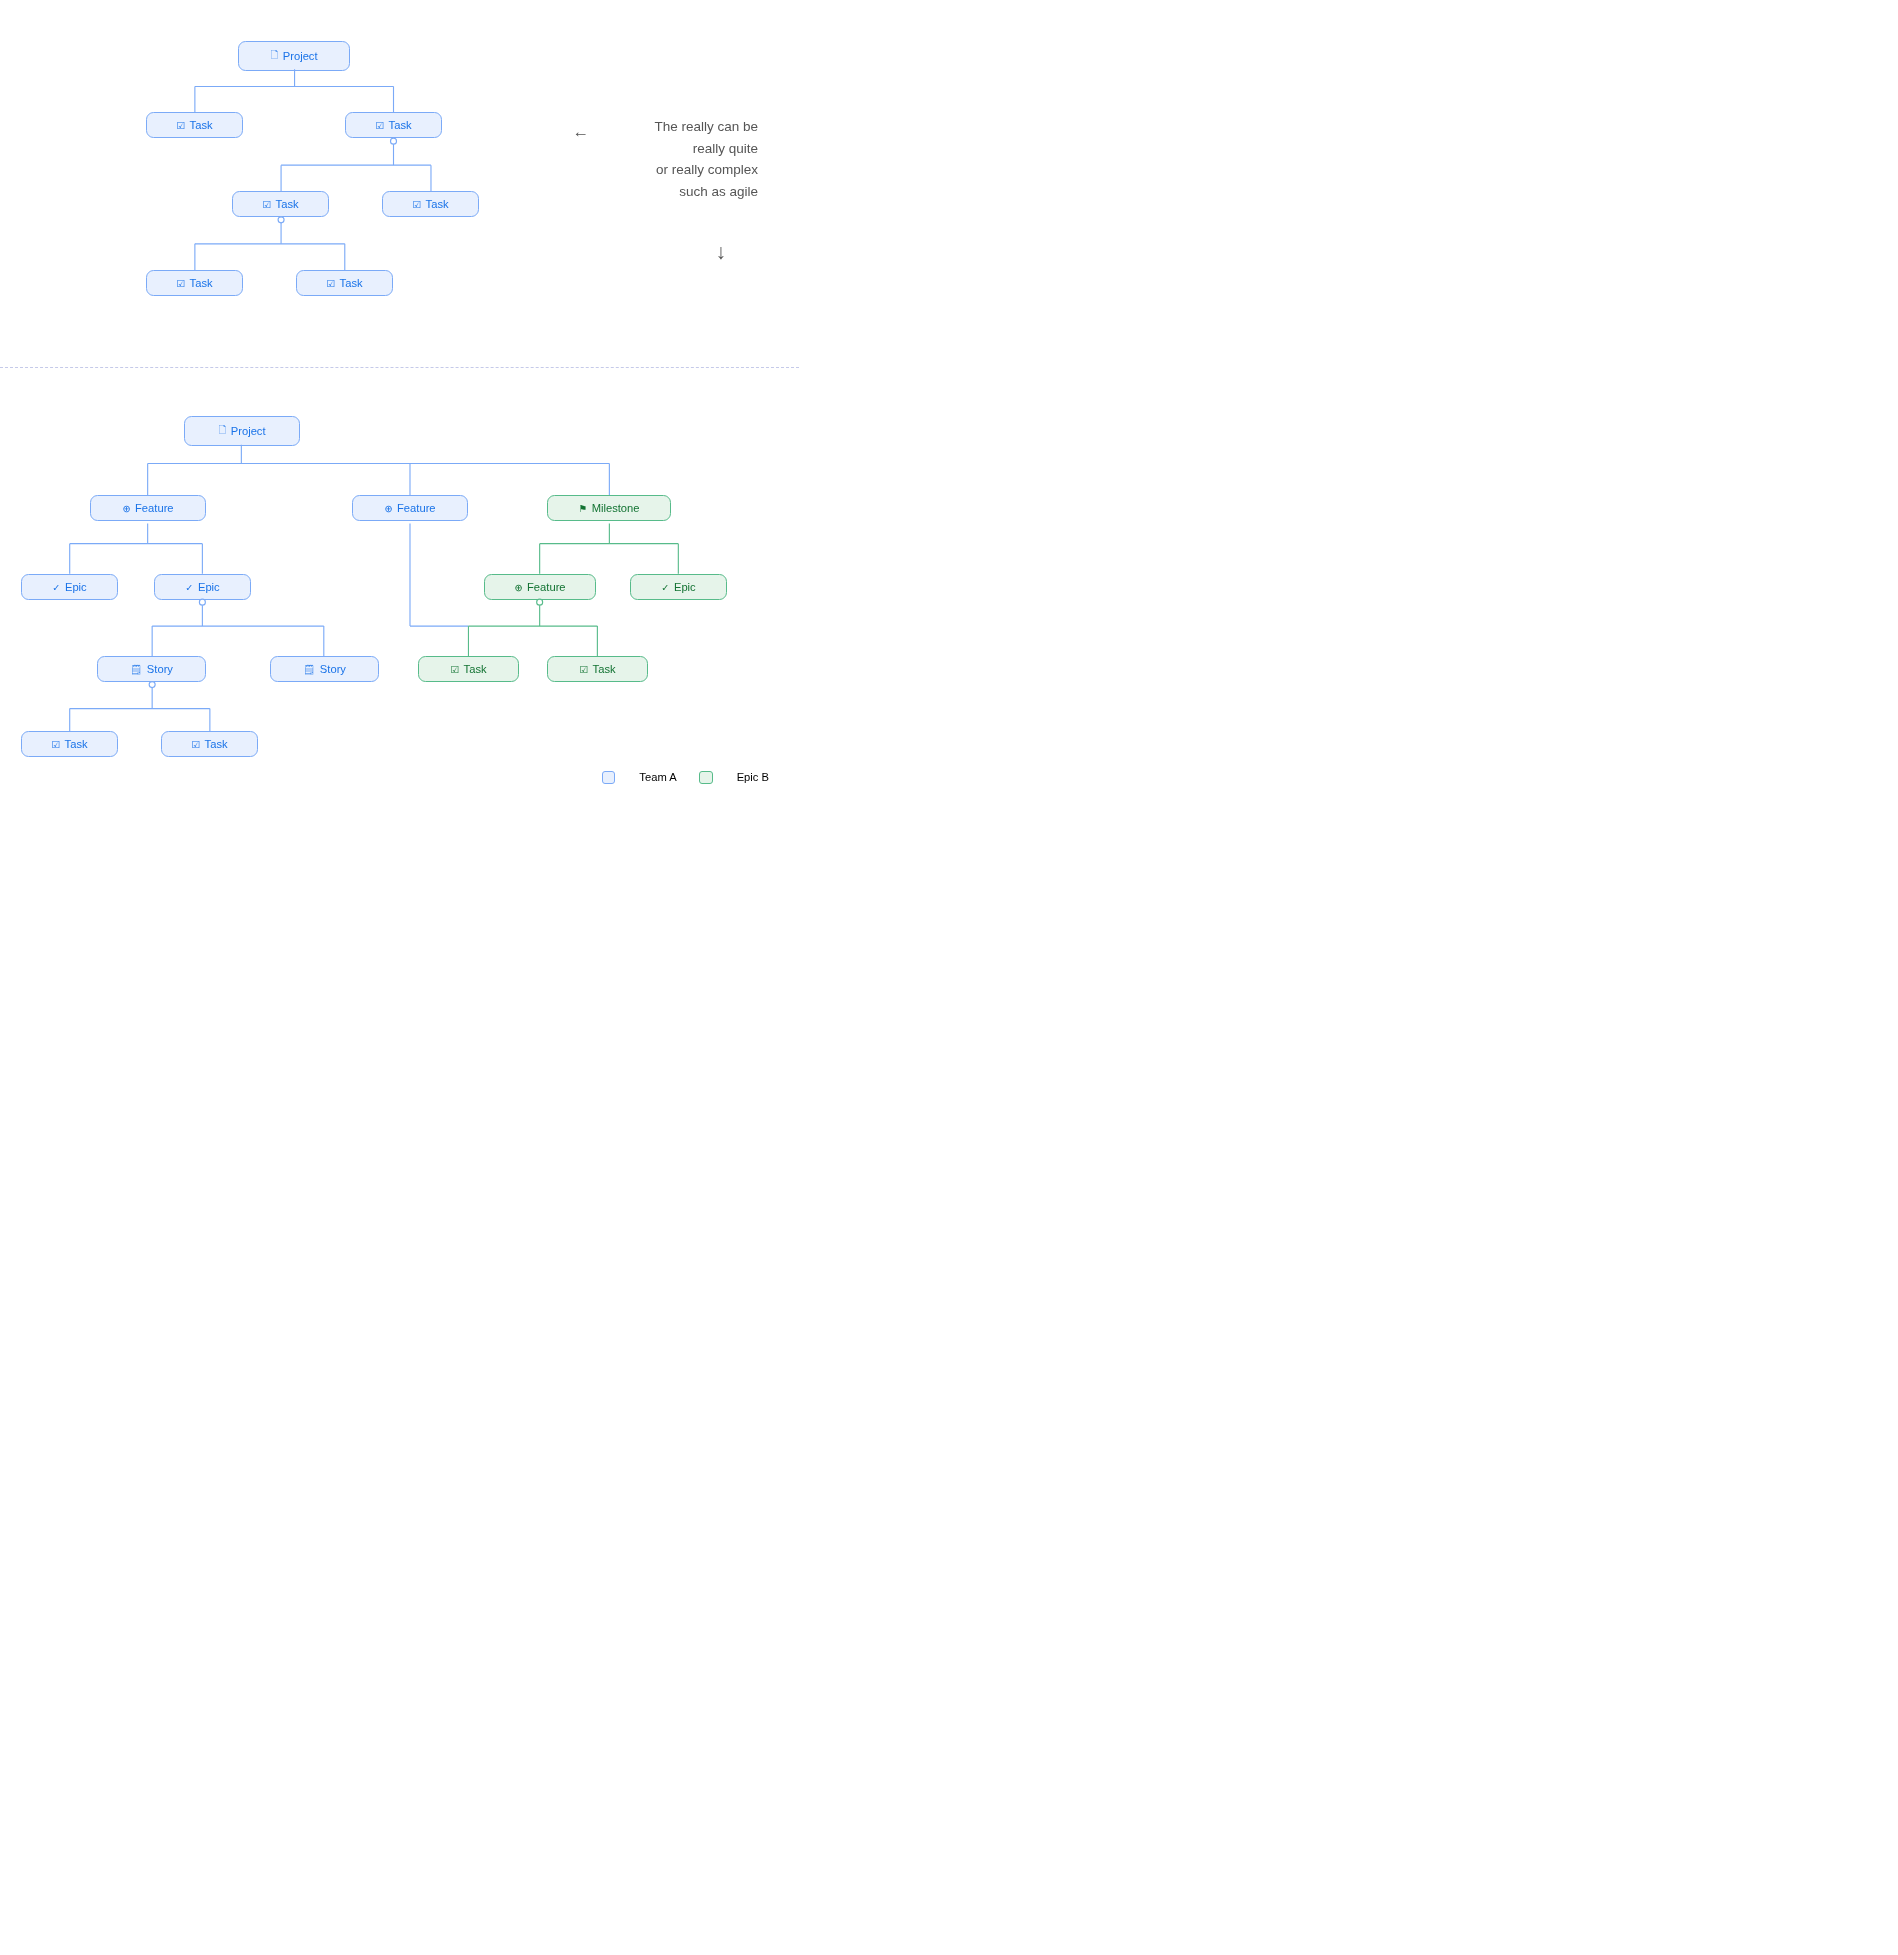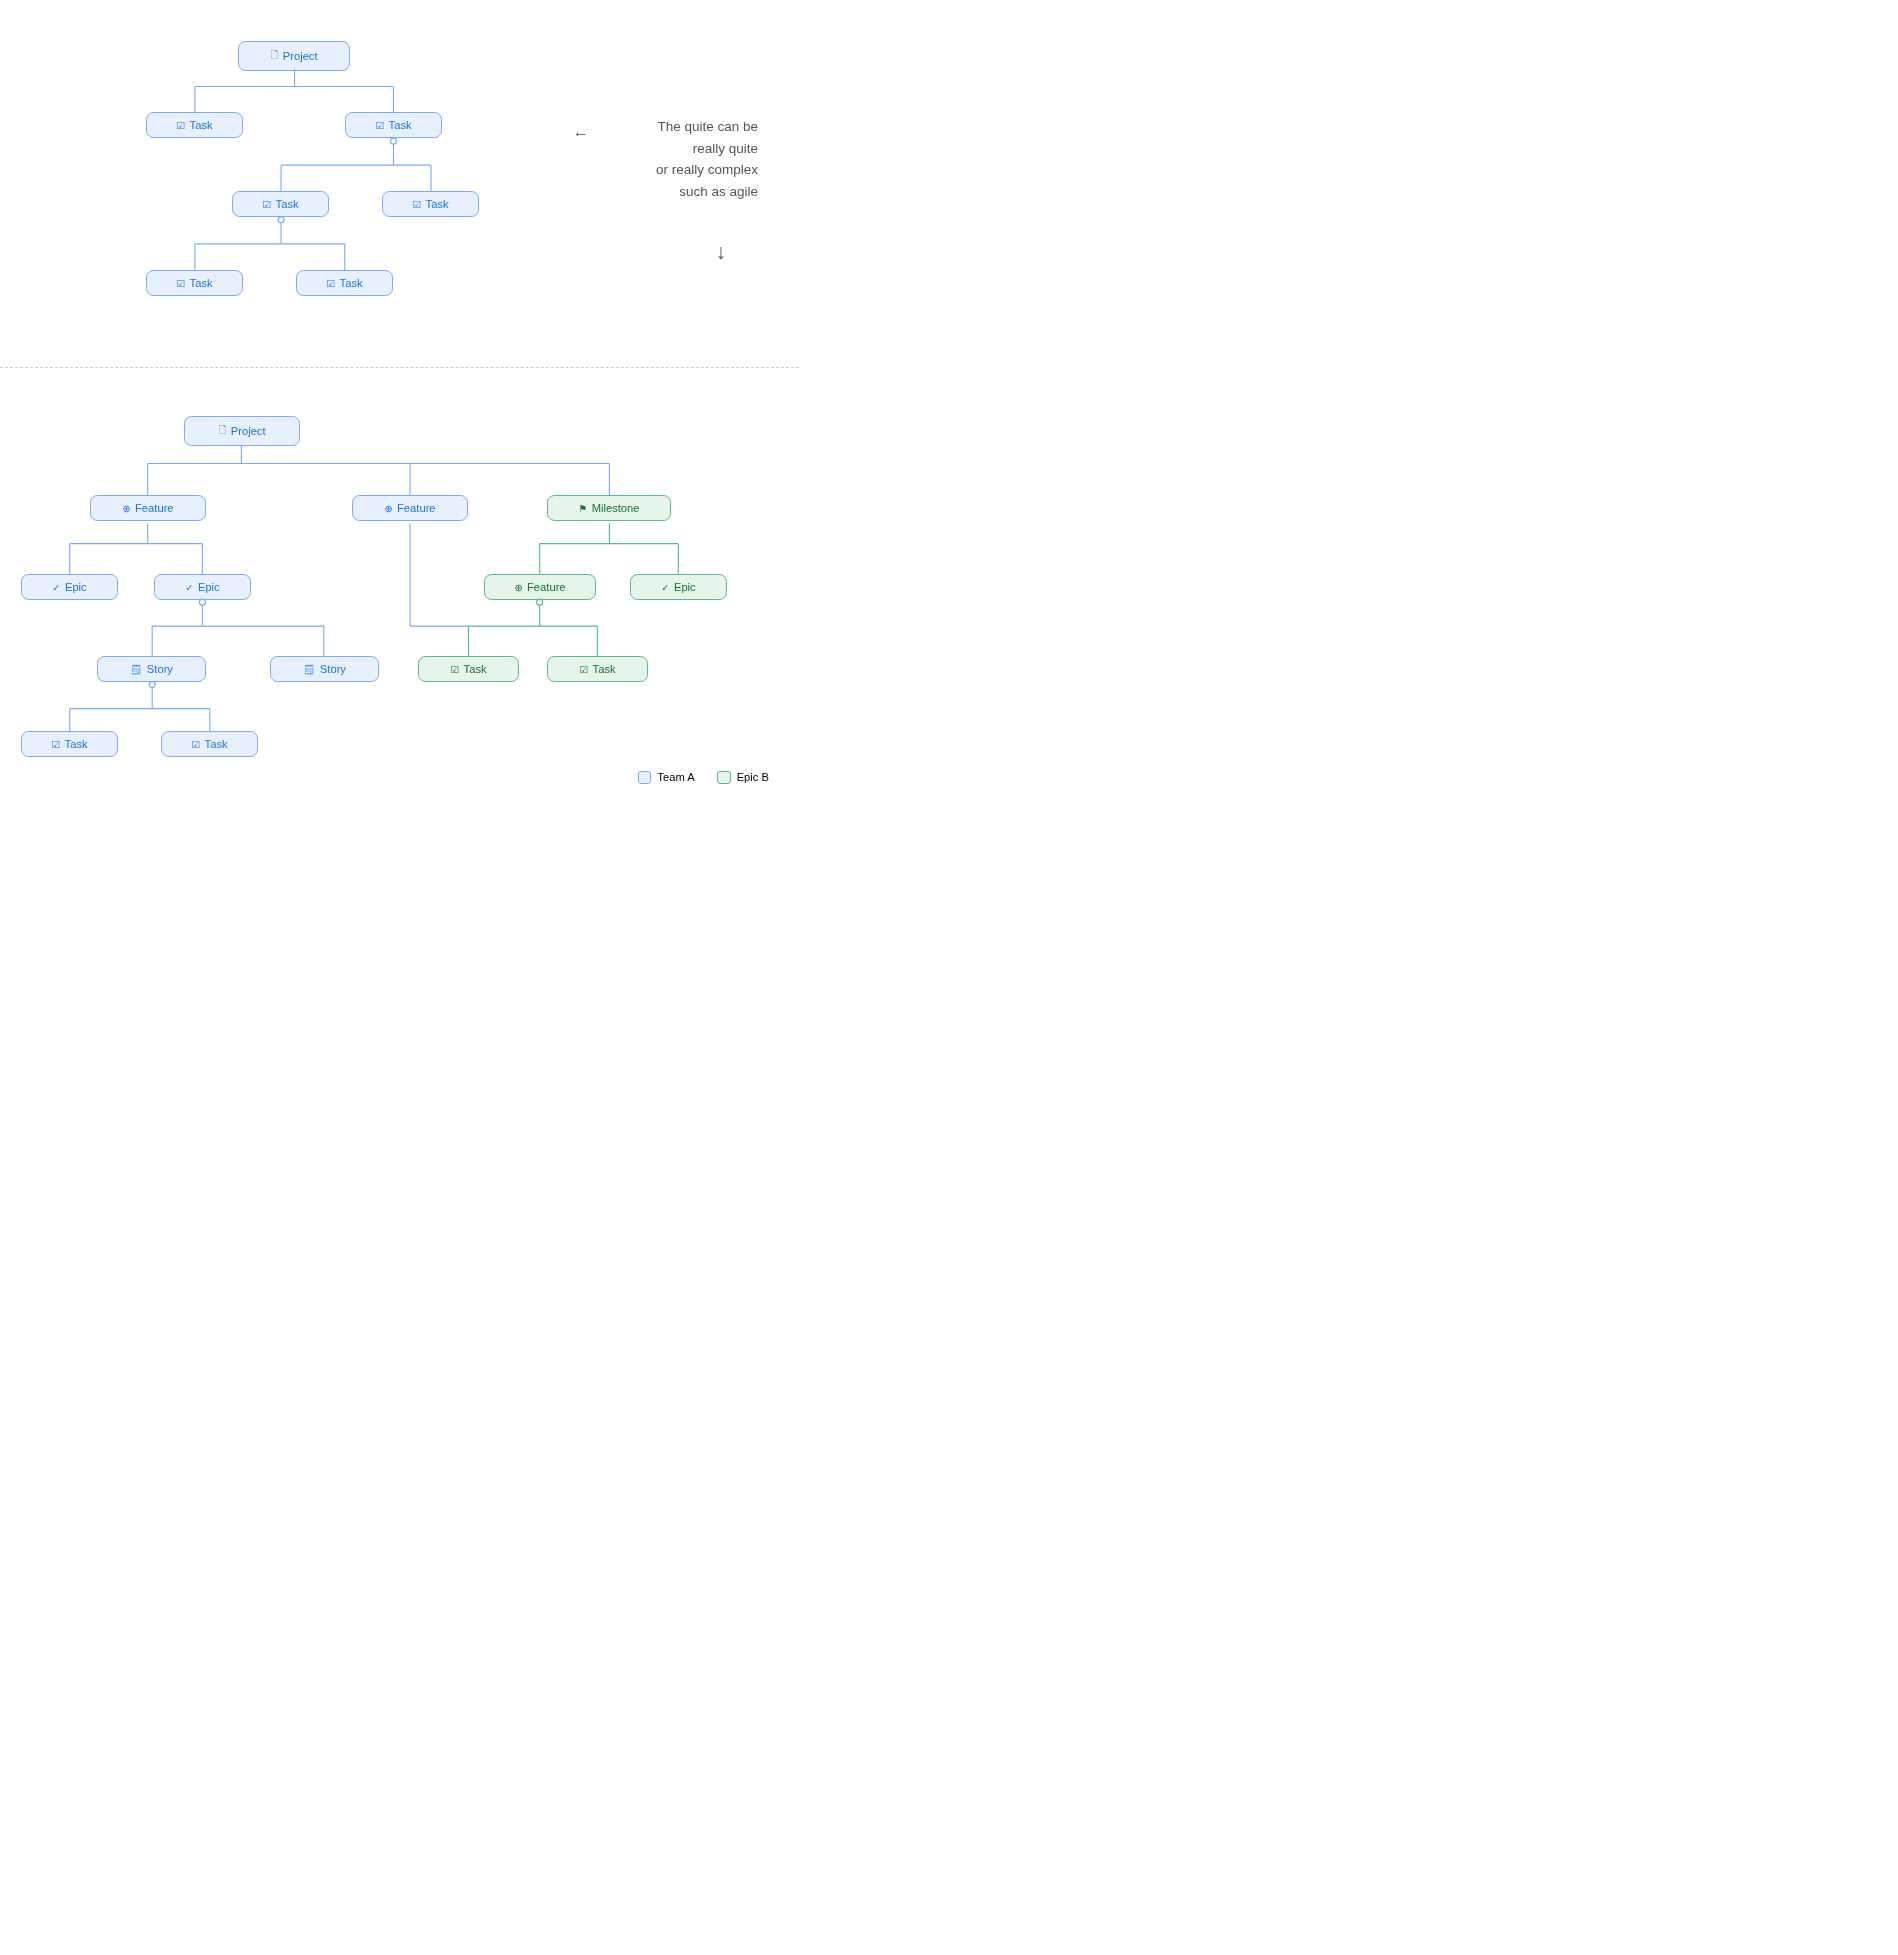--- a/index.html
+++ b/index.html
@@ -77,21 +77,21 @@
     
     .legend {
       position: absolute;
       display: flex;
       gap: 22.5px;
       align-items: center;
     }
     .legend-item {
       display: flex;
       align-items: flex-start;
-      gap: 6px;
+      gap: 24px;
       font-size: 11.2px;
     }
     .legend-box-blue {
       width: 13.5px; height: 13.5px;
       border-radius: 3px;
       background: #e8f0fe;
       border: 1.1px solid #7baaf7;
     }
     .legend-box-green {
       width: 13.5px; height: 13.5px;
@@ -151,21 +151,21 @@
     <line x1="575" y1="220" x2="575" y2="255" stroke="#7baaf7" stroke-width="1.5"></line>
 
     <circle cx="375" cy="293" r="4" fill="white" stroke="#7baaf7" stroke-width="1.5"></circle>
     <line x1="375" y1="297" x2="375" y2="325" stroke="#7baaf7" stroke-width="1.5"></line>
     <line x1="260" y1="325" x2="460" y2="325" stroke="#7baaf7" stroke-width="1.5"></line>
     <line x1="260" y1="325" x2="260" y2="360" stroke="#7baaf7" stroke-width="1.5"></line>
     <line x1="460" y1="325" x2="460" y2="360" stroke="#7baaf7" stroke-width="1.5"></line>
   </svg>
 
   <div class="comment-text" style="right:41px; top:116px;">
-    <div>The quite can be</div>
+    <div>The really can be</div>
     <div>really quite</div>
     <div>or really complex</div>
     <div>such as agile</div>
   </div>
 
   <div class="arrow-left" style="right:210px; top:122px; font-size:16.5px; color:#555;">←</div>
 
   <div class="arrow-down" style="right:73px; top:240px; font-size:21px; color:#555;">↓</div>
 
   <div class="divider" style="top:367px;"></div>

